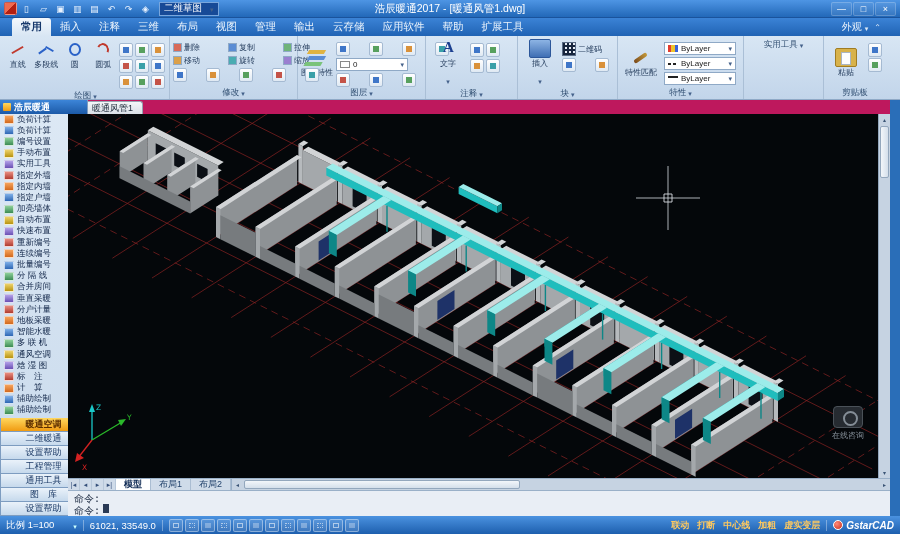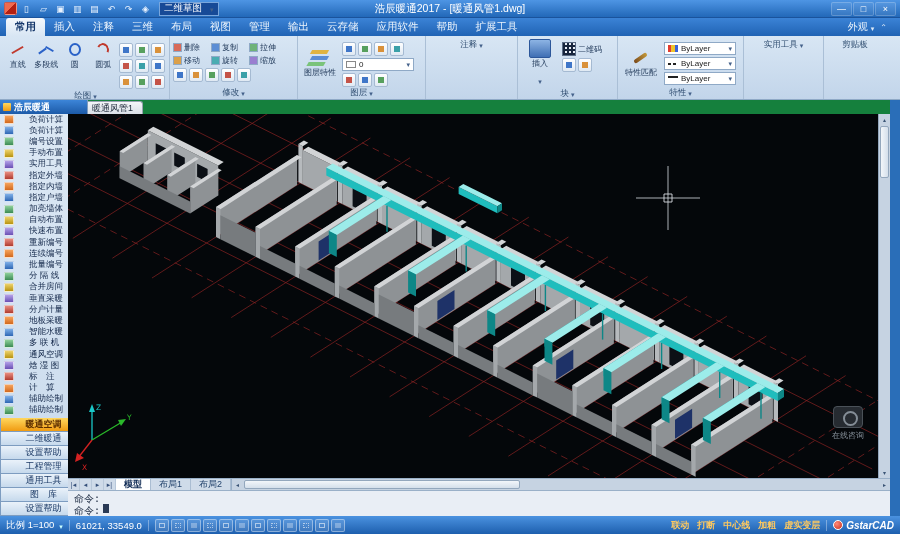--- a/index.html
+++ b/index.html
@@ -10,21 +10,21 @@
 #titlebar{top:0;height:18px;background:linear-gradient(#4e95e4,#2268b8);display:flex;align-items:center;color:#fff;padding:0 4px;gap:2px;border-bottom:1px solid #1a539c}
 .applogo{width:13px;height:13px;border-radius:2px;background:linear-gradient(135deg,#ef6a50 0 50%,#b21f12 50% 100%);border:1px solid #fff4;flex:0 0 auto}
 .qi{width:15px;height:14px;display:flex;align-items:center;justify-content:center;color:#e8f2ff;font-size:9px;border-radius:2px}
 .qi-new::after{content:"▯"}.qi-open::after{content:"▱"}.qi-save::after{content:"▣"}.qi-saveas::after{content:"▥"}
 .qi-plot::after{content:"▤"}.qi-undo::after{content:"↶"}.qi-redo::after{content:"↷"}.qi-view::after{content:"◈"}
 .ws-combo{display:flex;align-items:center;background:#174a97;border:1px solid #79a6dc;color:#fff;font-size:9.5px;height:14px;padding:0 4px;gap:8px;margin-left:4px}
 #title-text{position:absolute;left:0;right:0;text-align:center;font-size:10.5px;color:#fff;pointer-events:none}
 .winbtns{margin-left:auto;display:flex;gap:1px;z-index:2}
 .winbtn{width:21px;height:14px;display:flex;align-items:center;justify-content:center;font-size:9px;color:#fff;border:1px solid #ffffff33;border-radius:2px;background:#ffffff14}
 
-#tabrow{top:18px;height:18px;background:linear-gradient(#3b83d6,#2063b4);display:flex;align-items:flex-end;padding:0 6px;color:#ecf4fc}
+#tabrow{top:18px;height:18px;background:linear-gradient(#3b83d6,#2063b4);display:flex;align-items:flex-end;padding:0 12px;color:#ecf4fc}
 .rtab{font-size:10.5px;padding:2px 9px 2px;border-radius:3px 3px 0 0;white-space:nowrap}
 .rtab.active{background:linear-gradient(#f4f8fc,#d8e6f4);color:#16386b;font-weight:bold}
 #appearance{margin-left:auto;display:flex;align-items:center;font-size:10px;gap:3px;padding:0 4px 2px 0}
 .car::after{content:"▾";font-size:7px;color:#44618a}
 #appearance .car::after{color:#dce9f7}
 .pinbtn{font-size:8px;color:#dce9f7;padding:0 3px}
 
 #ribbon{top:36px;height:64px;background:linear-gradient(#d8e6f4,#c2d5ea);border-bottom:1px solid #8fa9c6;display:flex;padding-left:2px}
 .rg{display:flex;flex-direction:column;border-right:1px solid #aabfd6;padding:2px 3px 0}
 .rg-body{flex:1;display:flex;gap:3px;padding-top:1px}
@@ -48,46 +48,46 @@
 .ic-pline::before{content:"";position:absolute;left:0;top:7px;width:9px;height:2px;background:#2a62c8;transform:rotate(-35deg)}
 .ic-pline::after{content:"";position:absolute;left:7px;top:5px;width:9px;height:2px;background:#2a62c8;transform:rotate(30deg)}
 .ic-circle::after{content:"";position:absolute;inset:0 2px;border:2px solid #2a62c8;border-radius:50%}
 .ic-arc::after{content:"";position:absolute;inset:0 2px;border:2px solid #c03a2e;border-radius:50%;border-bottom-color:transparent;border-left-color:transparent;transform:rotate(-20deg)}
 .mini-grid{display:grid;grid-template-columns:repeat(3,15px);grid-auto-rows:15px;gap:1px;align-content:start;padding-top:4px}
 .mini-col{display:flex;flex-direction:column;gap:1px;padding-top:4px}
 .mi{width:14px;height:14px;background:linear-gradient(#ffffff,#dfe9f3);border:1px solid #a5bad2;border-radius:2px;position:relative}
 .mi::after{content:"";position:absolute;inset:3px;background:#8fa9c6}
 .mi.b::after{background:#3f76c8}.mi.g::after{background:#57a05e}.mi.o::after{background:#d9913a}.mi.r::after{background:#c45348}.mi.t::after{background:#3aa0a8}
 .mrows{display:flex;flex-direction:column;gap:2px;padding-top:3px}
-.mrow{display:flex;gap:2px}
+.mrow{display:flex;gap:19px}
 .mtool{display:flex;align-items:center;gap:2px;font-size:8px;color:#243c5c;width:36px}
 .dot{width:9px;height:9px;border:1px solid #8fa9c6;display:inline-block;flex:0 0 auto}
 .dot.r{background:#d86b5a}.dot.b{background:#5b8dd4}.dot.g{background:#6fb379}.dot.o{background:#dba04a}.dot.t{background:#4aacb2}.dot.p{background:#9a7fd0}
 .combo{display:flex;align-items:center;height:13px;background:#fff;border:1px solid #8fa9c6;font-size:8px;color:#222;padding:0 3px;gap:3px;width:72px}
 .combo .txt{flex:1;white-space:nowrap;overflow:hidden}
 .sw{width:10px;height:7px;flex:0 0 auto}
 .sw-line{background:linear-gradient(#fff,#fff);border-top:2px solid #222;height:5px}
 .sw-dash{background:repeating-linear-gradient(90deg,#222 0 3px,transparent 3px 5px);height:2px;margin-top:1px}
 .sw-multi{background:linear-gradient(90deg,#e23b2e 0 33%,#efc32a 33% 66%,#3b62d8 66% 100%)}
 .sw-white{background:#fdfdfd;border:1px solid #888}
 .qr{width:14px;height:14px;background:
  repeating-linear-gradient(0deg,#16243c 0 2px,transparent 2px 4px),
  repeating-linear-gradient(90deg,#16243c 0 2px,#e8eef6 2px 4px);border:1px solid #5a6c86}
 .qrbtn{display:flex;align-items:center;gap:2px;font-size:8px;color:#243c5c}
 .stack{display:flex;flex-direction:column;gap:2px;padding-top:3px}
 
-#filetabrow{position:absolute;left:68px;top:100px;width:822px;height:14px;background:#15803d;display:flex;align-items:flex-end;padding-left:3px}
+#filetabrow{position:absolute;left:68px;top:100px;width:822px;height:14px;background:#be185d;display:flex;align-items:flex-end;padding-left:3px}
 .ftab{height:13px;background:linear-gradient(#f4f6f8,#d9dfe6);color:#1c2838;font-size:9px;display:flex;align-items:center;gap:4px;padding:0 9px;border-radius:3px 3px 0 0;border:1px solid #98a4b2;border-bottom:none}
 .ftab-ic{width:7px;height:7px;background:#3f76c8;border:1px solid #1c3f7e}
 
 #sidebar{position:absolute;left:0;top:100px;width:88px;height:416px;background:linear-gradient(#dde9f5,#c9daec);border-right:1px solid #7d9cc0;display:flex;flex-direction:column}
 .sb-head{height:14px;background:linear-gradient(#3c85d8,#1c5aa8);color:#fff;font-size:9px;font-weight:bold;display:flex;align-items:center;gap:3px;padding:0 3px;flex:0 0 auto}
 .sb-head-ic{width:8px;height:8px;background:linear-gradient(#ffd75e,#f09b12);border-radius:1px}
 #sb-items{flex:0 0 auto}
-.si{height:11.2px;display:flex;align-items:center;gap:15px;padding:0 2px 0 4px}
+.si{height:11.2px;display:flex;align-items:center;gap:3px;padding:0 2px 0 4px}
 .sic{width:10px;height:9px;border-radius:1px;border:1px solid #ffffffaa;flex:0 0 auto}
 .c0{background:linear-gradient(#f5a35c,#d2691e)}.c1{background:linear-gradient(#7fb0e8,#2d66b4)}.c2{background:linear-gradient(#8cd09a,#3c8b54)}
 .c3{background:linear-gradient(#ecd26a,#b89310)}.c4{background:linear-gradient(#b3a0e8,#6a50b4)}.c5{background:linear-gradient(#e88c80,#b03c30)}
 .sit{font-size:8.5px;color:#14284a;white-space:pre}
 #mtabs{margin-top:auto;display:flex;flex-direction:column}
 .mtab{height:14px;border:1px solid #7d9cc0;border-top:none;background:linear-gradient(#eaf2fa,#c6d9ec);font-size:9px;color:#1c3a66;display:flex;align-items:center;justify-content:center;white-space:pre}
 .mtab.active{background:linear-gradient(#ffd75e,#f09b12);color:#5c2e00;font-weight:bold}
 
 #canvas{position:absolute;left:68px;top:114px;width:822px;height:364px;background:#04070a;overflow:hidden}
 #scene{position:absolute;left:0;top:0}
@@ -277,20 +277,33 @@
         </div>
       </div>
     </div>
     <div class="rg-label">
       <span>图层</span>
         <span class="car"></span>
     </div>
   </div>
 
   <div class="rg" style="width:92px">
+    <div class="rg-body">
+      <div class="bigbtn">
+        <span class="bic bic-A"></span>
+        <span class="biglab">文字</span>
+        <span class="car"></span>
+      </div>
+      <div class="mini-grid" style="grid-template-columns:repeat(2,15px)">
+        <span class="mi b"></span>
+        <span class="mi g"></span>
+        <span class="mi o"></span>
+        <span class="mi t"></span>
+      </div>
+    </div>
     <div class="rg-label">
       <span>注释</span>
         <span class="car"></span>
     </div>
   </div>
 
   <div class="rg" style="width:100px">
     <div class="rg-body">
       <div class="bigbtn">
         <span class="bic bic-insert"></span>
@@ -345,20 +358,30 @@
   </div>
 
   <div class="rg" style="width:80px">
     <div class="rg-label">
       <span>实用工具</span>
         <span class="car"></span>
     </div>
   </div>
 
   <div class="rg" style="width:62px;border-right:none">
+    <div class="rg-body">
+      <div class="bigbtn">
+        <span class="bic bic-paste"></span>
+        <span class="biglab">粘贴</span>
+      </div>
+      <div class="mini-col">
+        <span class="mi b"></span>
+        <span class="mi g"></span>
+      </div>
+    </div>
     <div class="rg-label">
       <span>剪贴板</span>
     </div>
   </div>
 </div>
 
 <div id="filetabrow">
   <span class="ftab">
     <span class="ftab-ic"></span>
     <span>暖通风管1</span>
@@ -727,21 +750,21 @@
   <div class="cline">
       <span>命令:</span>
     </div>
   <div class="cline">
       <span>命令:</span>
       <span class="caret"></span>
     </div>
 </div>
 
 <div class="bar" id="statusbar">
-  <span style="display:flex;align-items:center;gap:5px">
+  <span style="display:flex;align-items:center;gap:19px">
     <span>比例 1=100</span>
     <span class="car" style="filter:brightness(3)"></span>
   </span>
   <span class="sb-sep"></span>
   <span>61021, 33549.0</span>
   <span class="sb-sep"></span>
   <span class="sticons">
     <span class="stico"></span>
     <span class="stico"></span>
     <span class="stico"></span>

